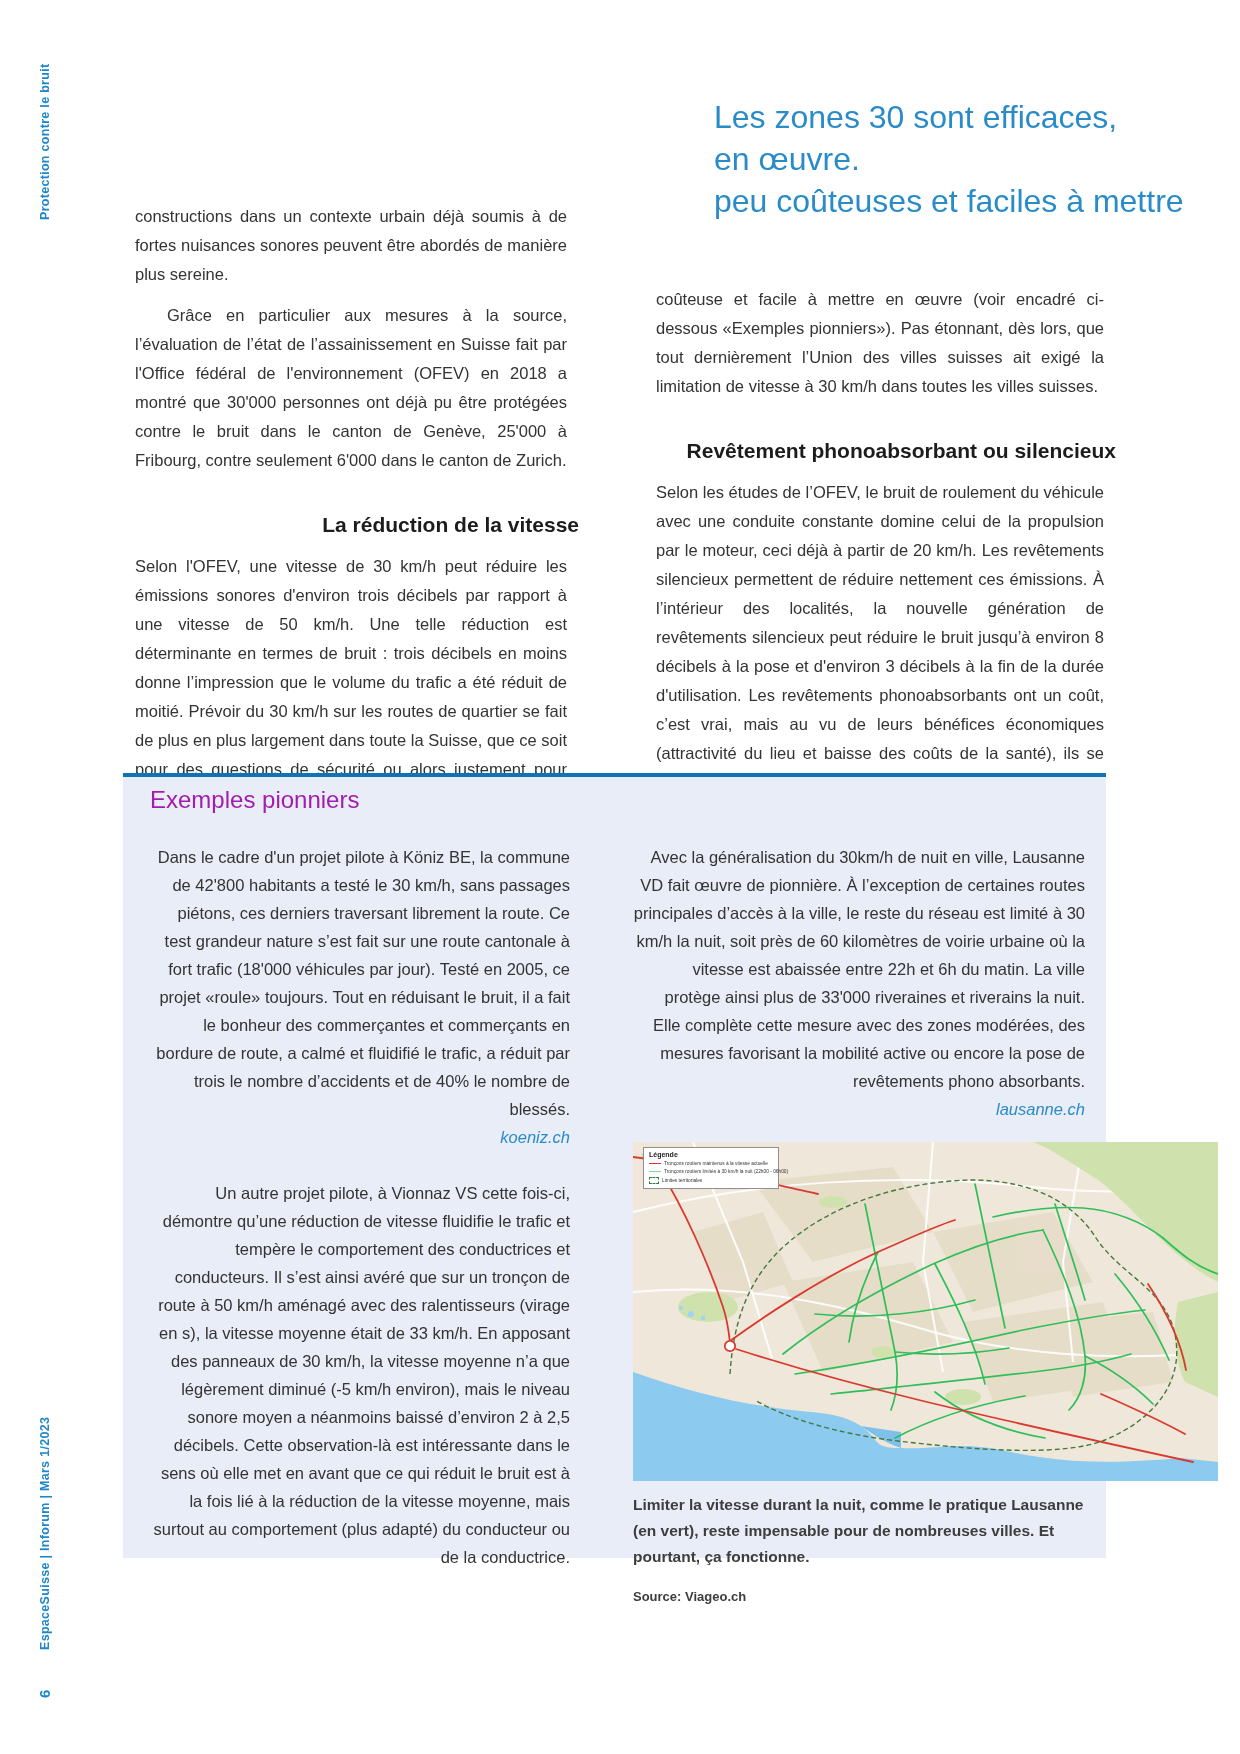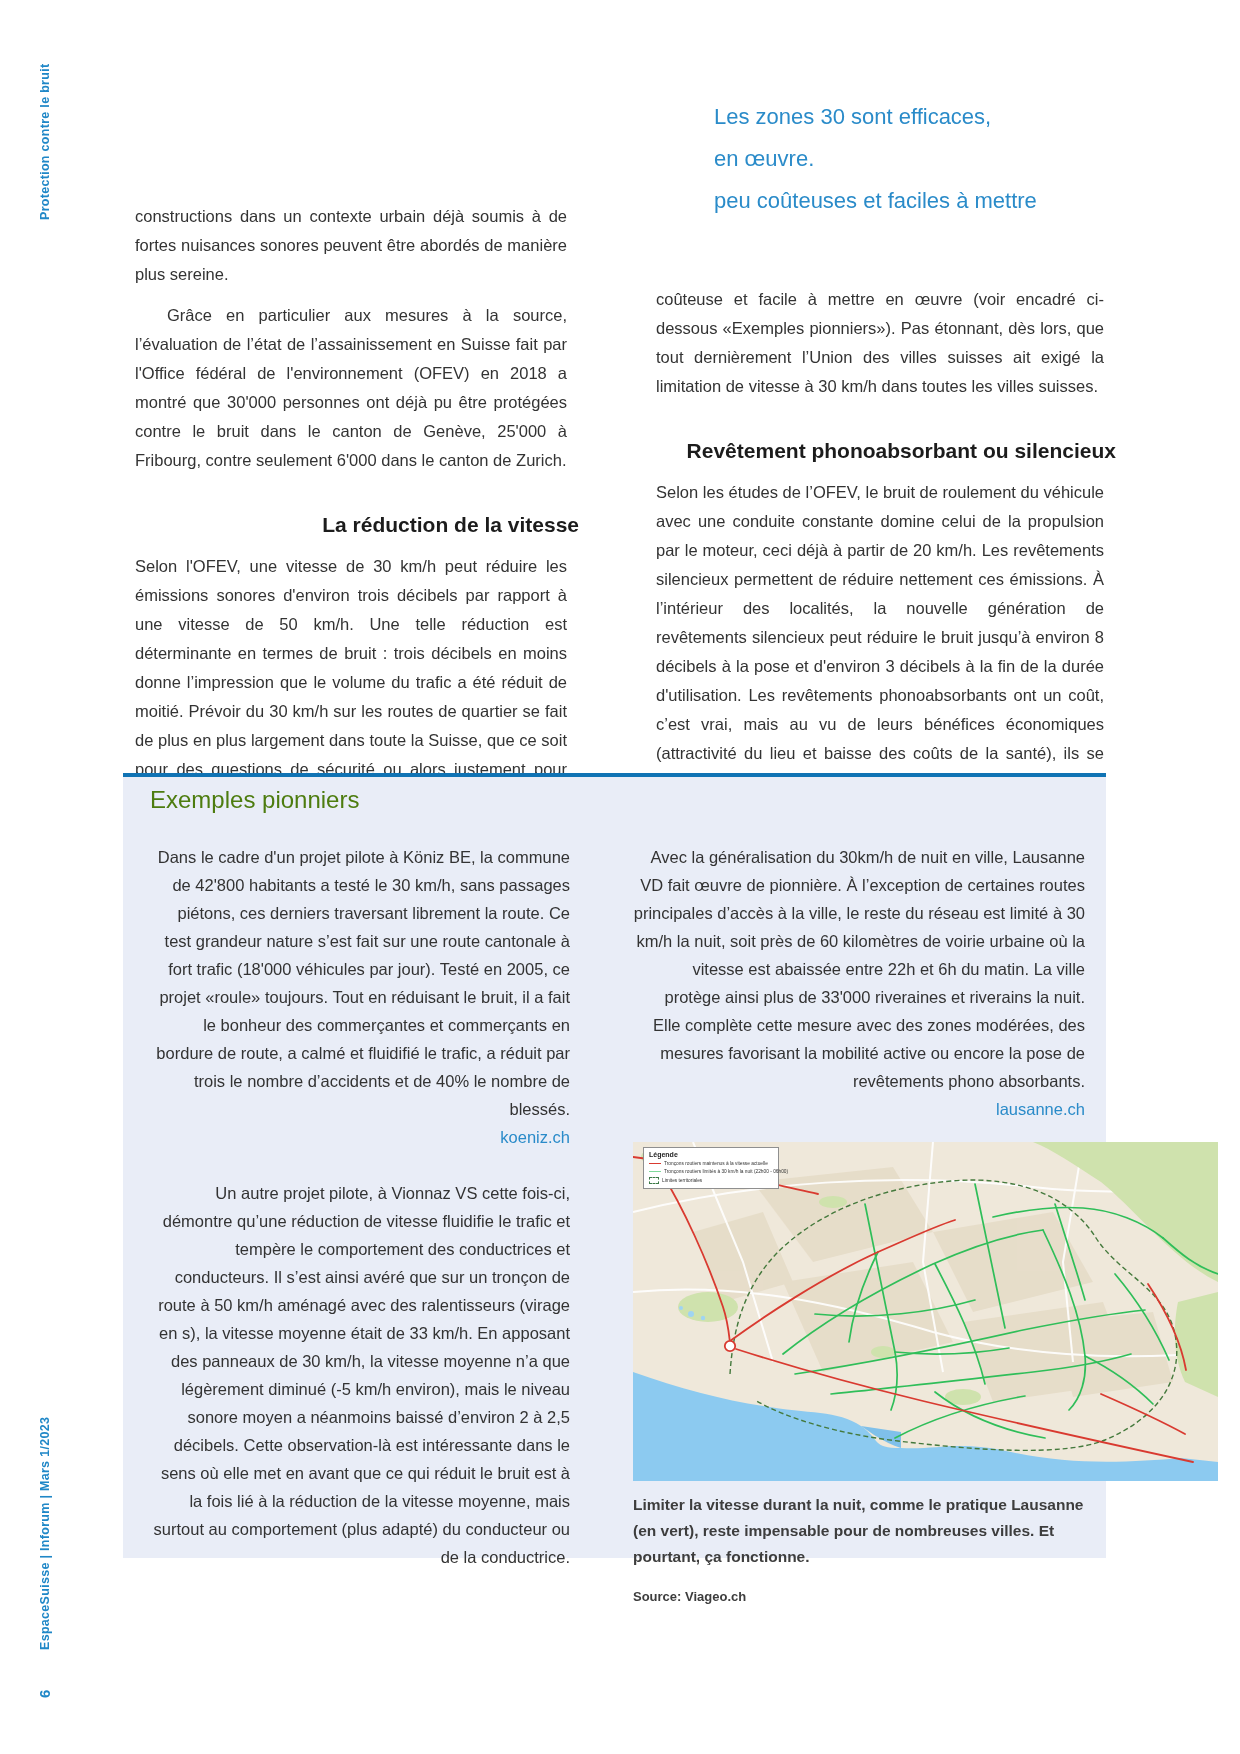--- a/index.html
+++ b/index.html
@@ -14,49 +14,49 @@
     color:#1f87c7;font-weight:bold;font-size:12.5px;line-height:20px;height:20px;
     letter-spacing:.3px;
   }
   #sidebar-top{left:55px;top:200px;}
   #sidebar-footer{left:55px;top:1630px;}
   #page-num{left:55px;top:1678px;font-size:15px;}
 
   
   .pull-quote{
     position:absolute;left:714px;top:96px;
-    color:#2a8bc9;font-size:22px;line-height:42px;font-weight:normal;
+    color:#2a8bc9;font-size:32px;line-height:42px;font-weight:normal;
     white-space:nowrap;
   }
 
   
   .col{position:absolute;font-size:16.5px;line-height:29px;color:#333333;text-align:justify;}
   .col p{margin:12px;}
   .col-left{left:123px;top:190px;width:456px;}
   .col-right{left:644px;top:273px;width:472px;}
   .indent{text-indent:32px;}
   h3.sec{
     font-size:21px;font-weight:bold;color:#1c1c1c;margin:35px 0 0 0;line-height:30px;text-align:right;
   }
 
   
   .info-box{
     position:absolute;left:123px;top:773px;width:983px;height:781px;
     background:#e9edf7;border-top:4px solid #1073b4;
   }
   .box-heading{
     position:absolute;left:27px;top:8px;
-    color:#4d7c0f;font-size:24px;line-height:30px;
+    color:#a21caf;font-size:24px;line-height:30px;
   }
   .box-col{position:absolute;top:66px;font-size:16.5px;line-height:28px;color:#333333;text-align:right;}
   .box-col p{margin:0;}
   .box-col-left{left:27px;width:420px;}
   .box-col-right{left:510px;width:452px;}
   .box-link{
-    display:block;color:#2a8bc9;text-decoration:none;
+    display:block;font-style:italic;color:#2a8bc9;text-decoration:none;
     margin:0 0 28px 0;cursor:pointer;
   }
   .map-caption{
     position:absolute;left:510px;top:715px;width:460px;
     font-size:15.5px;line-height:26px;color:#3d3d3d;text-align:left;font-weight:bold;
   }
   .map-source{font-size:13px;line-height:20px;margin-top:17px;}
 
   
   .map-figure{position:absolute;left:633px;top:1142px;width:585px;height:339px;}

